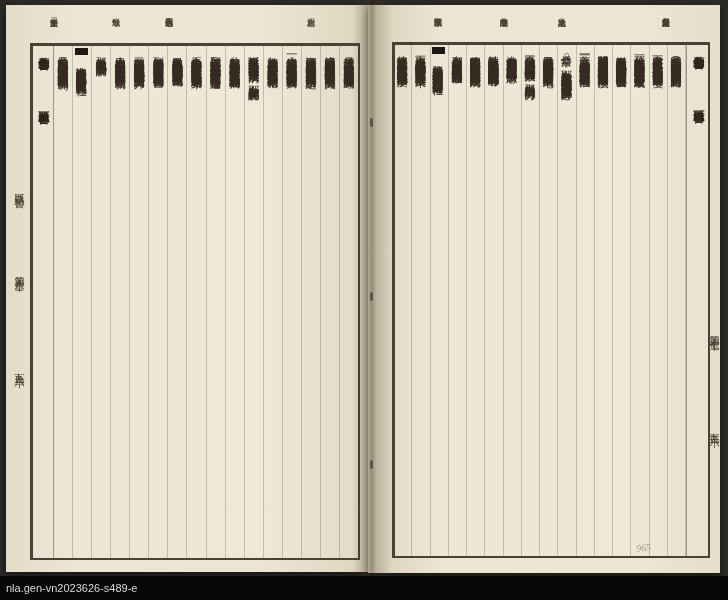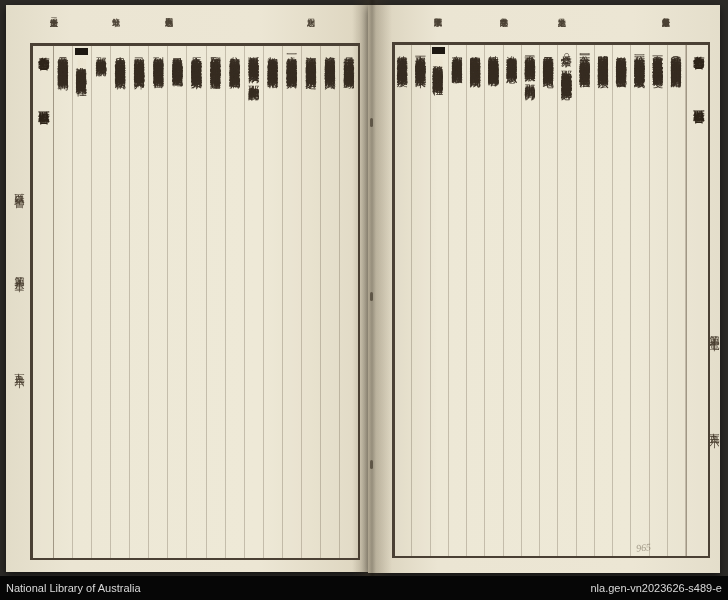--- a/index.html
+++ b/index.html
@@ -123,17 +123,16 @@
     <div class="pencil" style="left:268px;top:537px">965</div>
   </div>
 
   <div class="gutter">
     <div class="stitch" style="top:118px"></div>
     <div class="stitch" style="top:292px"></div>
     <div class="stitch" style="top:460px"></div>
   </div>
 
   <div class="footer">
-    <span>National Library of Australia</span>
     <span>nla.gen-vn2023626-s489-e</span>
   </div>
 
 </div>
 
 </body></html>

